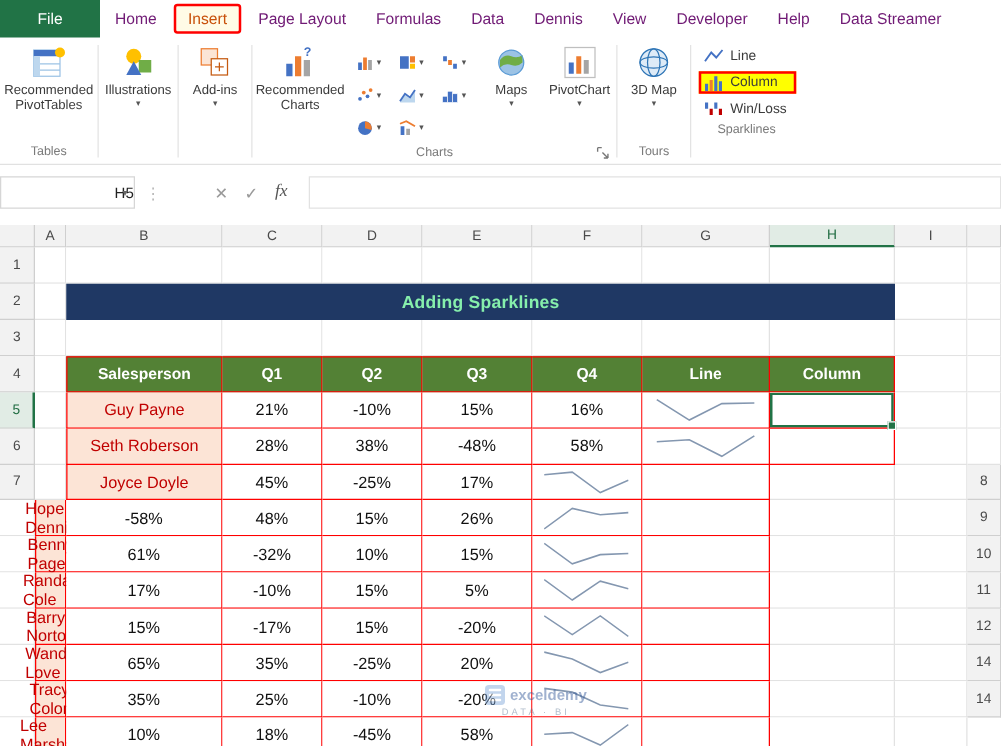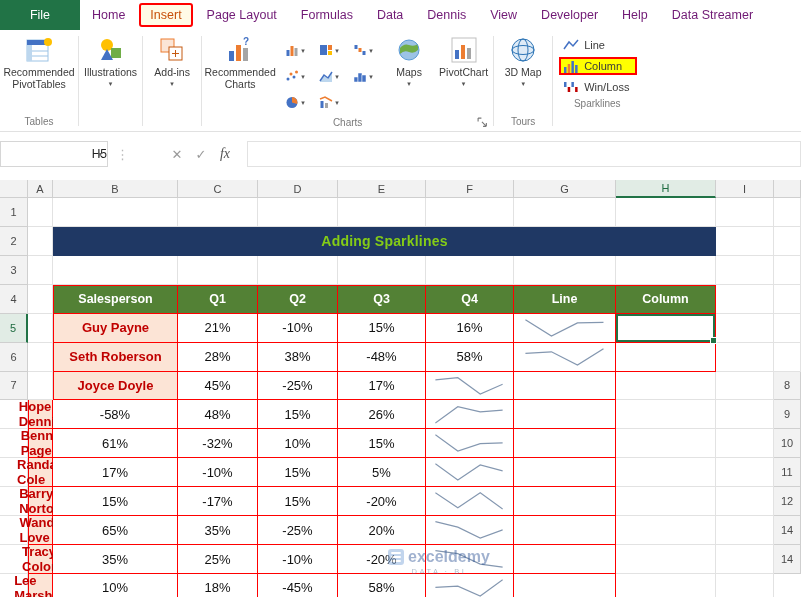--- a/index.html
+++ b/index.html
@@ -54,37 +54,37 @@
          grid-template-rows:18px repeat(14,28.93px);}
   .hdr{background:#f2f2f2;border-right:1px solid #cfcfcf;border-bottom:1px solid #cfcfcf;
        font-size:11px;color:#4a4a4a;display:flex;align-items:center;justify-content:center;cursor:pointer;}
   .hdr.selc{background:#e1ece5;border-bottom:2px solid var(--excel-green,#217346);color:#1e6b40;}
   .hdr.selr{background:#e1ece5;border-right:2px solid var(--excel-green,#217346);color:#1e6b40;}
   .cell{border-right:1px solid #e2e2e2;border-bottom:1px solid #e2e2e2;background:#fff;cursor:cell;}
   .tcell{display:flex;align-items:center;justify-content:center;font-size:13px;color:#111;background:#fff;
          border-right:1px solid var(--table-border,#f00);border-bottom:1px solid var(--table-border,#f00);cursor:cell;}
   .tl{border-left:1px solid var(--table-border,#f00);}
   .tt{border-top:1px solid var(--table-border,#f00);}
-  .banner{grid-column:3 / span 7;background:var(--banner-navy,#1f3864);color:#84cc16;font-weight:bold;
+  .banner{grid-column:3 / span 7;background:var(--banner-navy,#1f3864);color:#86efac;font-weight:bold;
           font-size:14px;display:flex;align-items:center;justify-content:center;letter-spacing:.2px;}
   .th{background:var(--header-green,#538135);color:#fff;font-weight:bold;font-size:12.5px;}
-  .namecell{background:var(--name-fill,#fce4d6);color:var(--name-text,#c00000);font-weight:bold;}
+  .namecell{background:var(--name-fill,#fce4d6);color:var(--name-text,#c00000);font-weight:normal;}
   .selcell{box-shadow:inset 0 0 0 2px var(--excel-green,#217346);position:relative;}
   .handle{position:absolute;right:-2px;bottom:-2px;width:5px;height:5px;z-index:3;
           background:var(--excel-green,#217346);border:1px solid #fff;cursor:crosshair;}
   .sparkcell svg{width:92%;height:78%;}
 
   
   .watermark{position:absolute;left:388px;top:548px;display:flex;flex-direction:column;align-items:center;
              opacity:.45;pointer-events:none;z-index:2;}
   .wm-row{display:flex;align-items:center;gap:4px;}
   .wm-logo{width:16px;height:16px;border-radius:3px;background:#7aa3d8;display:flex;flex-direction:column;
            justify-content:center;gap:2px;padding:0 3px;box-sizing:border-box;}
   .wm-logo i{display:block;height:2px;background:#fff;border-radius:1px;}
-  .wm-brand{font-size:16px;font-weight:bold;color:#2f5597;}
+  .wm-brand{font-size:12px;font-weight:bold;color:#2f5597;}
   .wm-tag{font-size:7.5px;letter-spacing:2.5px;color:#55708f;margin-top:1px;}
 </style>
 </head>
 <body>
 
 <div class="tab-row">
   <div class="file-tab">File</div>
   <div class="tabs">
       <div class="tab">Home</div>
       <div class="tab hl">Insert</div>

